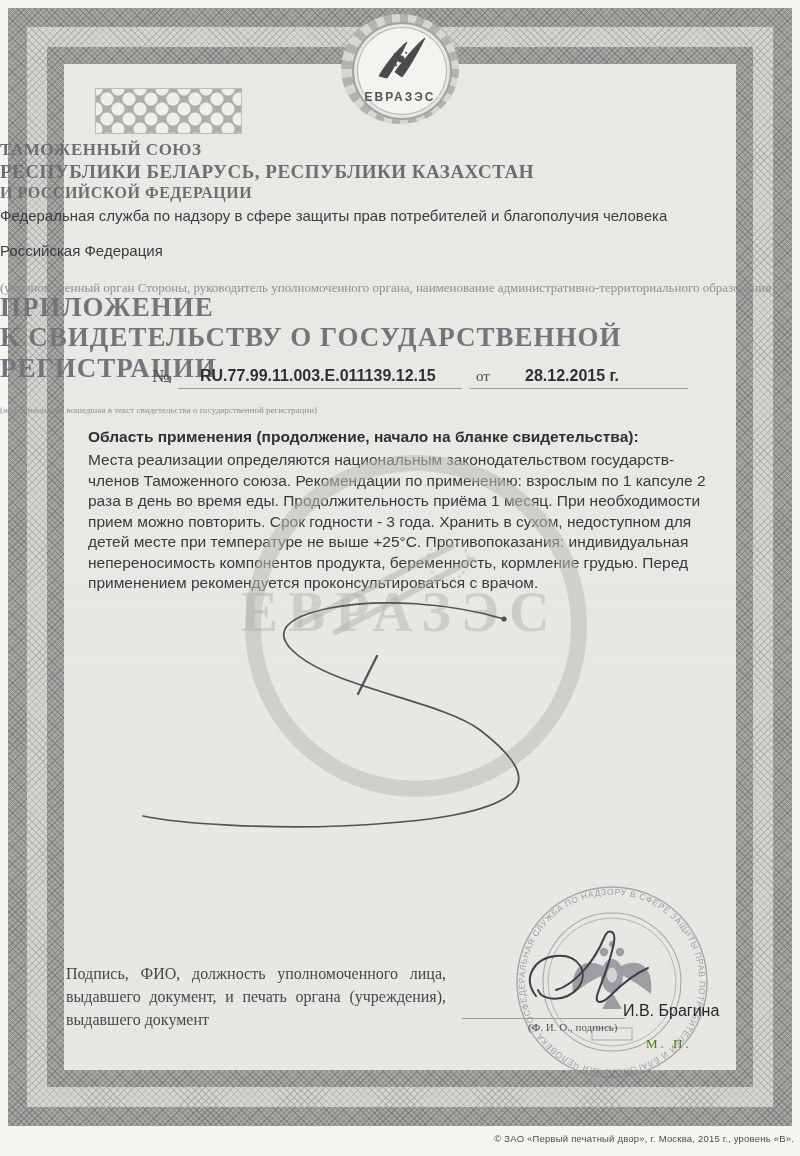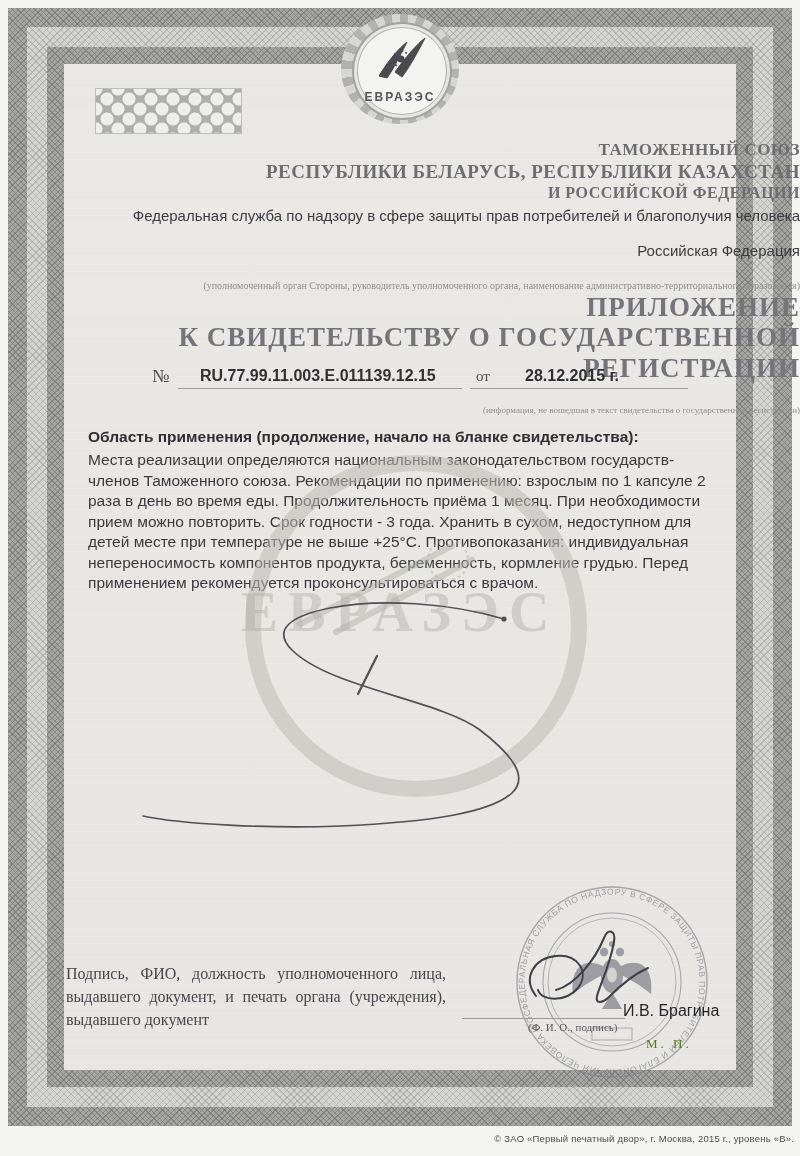--- a/index.html
+++ b/index.html
@@ -50,21 +50,21 @@
     position:absolute; left:95px; top:88px; width:145px; height:44px; z-index:5;
     background-color:#aeaeac;
     background-image:
       radial-gradient(circle at 50% 50%, #eeeeea 6px, rgba(0,0,0,0) 7px),
       radial-gradient(circle at 50% 50%, #eeeeea 6px, rgba(0,0,0,0) 7px);
     background-size:22px 20px, 22px 20px;
     background-position:0 0, 11px 10px;
     border:1px solid #bdbdba;
   }
   
-  .center{position:absolute; left:0; right:0; text-align:right;}
+  .center{position:absolute; left:0; right:0; text-align:left;}
   .serif{font-family:"Liberation Serif", serif;}
   .hdr-union{font-weight:bold; color:#6d6d72; letter-spacing:.5px;}
   .hdr-agency{color:#3c3c40;}
   .caption{color:#8e8e92; font-family:"Liberation Serif", serif;}
   .doc-title{font-family:"Liberation Serif", serif; font-weight:bold; color:#74747b; letter-spacing:1px;}
   .num-label{position:absolute; font-family:"Liberation Serif", serif; color:#4a4a4f;}
   .num-value{position:absolute; font-weight:bold; color:#303034;}
   .rule{position:absolute; height:1px; background:#9a9a97;}
   .body-head{position:absolute; left:88px; width:630px; font-weight:bold; font-size:15.5px; color:#303034;}
   .body-text{position:absolute; left:88px; width:630px; font-size:15.5px; line-height:20.5px; color:#3a3a3e; text-align:left;}
@@ -121,21 +121,21 @@
     <path d="M300,624 L452,546" stroke="rgba(178,178,172,.5)" stroke-width="6" stroke-linecap="round" fill="none"></path>
     <path d="M336,632 L472,560" stroke="rgba(178,178,172,.5)" stroke-width="6" stroke-linecap="round" fill="none"></path>
     <circle cx="448" cy="560" r="20" fill="none" stroke="rgba(178,178,172,.5)" stroke-width="2" stroke-dasharray="3 3"></circle>
   </svg>
 
   <div class="center serif hdr-union" style="top:140px;font-size:17px">ТАМОЖЕННЫЙ СОЮЗ</div>
   <div class="center serif hdr-union" style="top:161px;font-size:19px">РЕСПУБЛИКИ БЕЛАРУСЬ, РЕСПУБЛИКИ КАЗАХСТАН</div>
   <div class="center serif hdr-union" style="top:184px;font-size:16px">И РОССИЙСКОЙ ФЕДЕРАЦИИ</div>
   <div class="center hdr-agency" style="top:207px;font-size:15px">Федеральная служба по надзору в сфере защиты прав потребителей и благополучия человека</div>
   <div class="center hdr-agency" style="top:242px;font-size:15px">Российская Федерация</div>
-  <div class="center caption" style="top:280px;font-size:10px">(уполномоченный орган Стороны, руководитель уполномоченного органа, наименование административно-территориального образования)</div>
+  <div class="center caption" style="top:280px;font-size:13px">(уполномоченный орган Стороны, руководитель уполномоченного органа, наименование административно-территориального образования)</div>
 
   <div class="center doc-title" style="top:292px;font-size:27px">ПРИЛОЖЕНИЕ</div>
   <div class="center doc-title" style="top:322px;font-size:27px">К СВИДЕТЕЛЬСТВУ О ГОСУДАРСТВЕННОЙ РЕГИСТРАЦИИ</div>
 
   <div class="num-label" style="left:152px;top:366px;font-size:18px">№</div>
   <div class="num-value" style="left:200px;top:367px;font-size:16px">RU.77.99.11.003.Е.011139.12.15</div>
   <div class="num-label" style="left:476px;top:368px;font-size:15px">от</div>
   <div class="num-value" style="left:525px;top:367px;font-size:16px">28.12.2015 г.</div>
   <div class="rule" style="left:178px;top:388px;width:284px"></div>
   <div class="rule" style="left:470px;top:388px;width:218px"></div>

